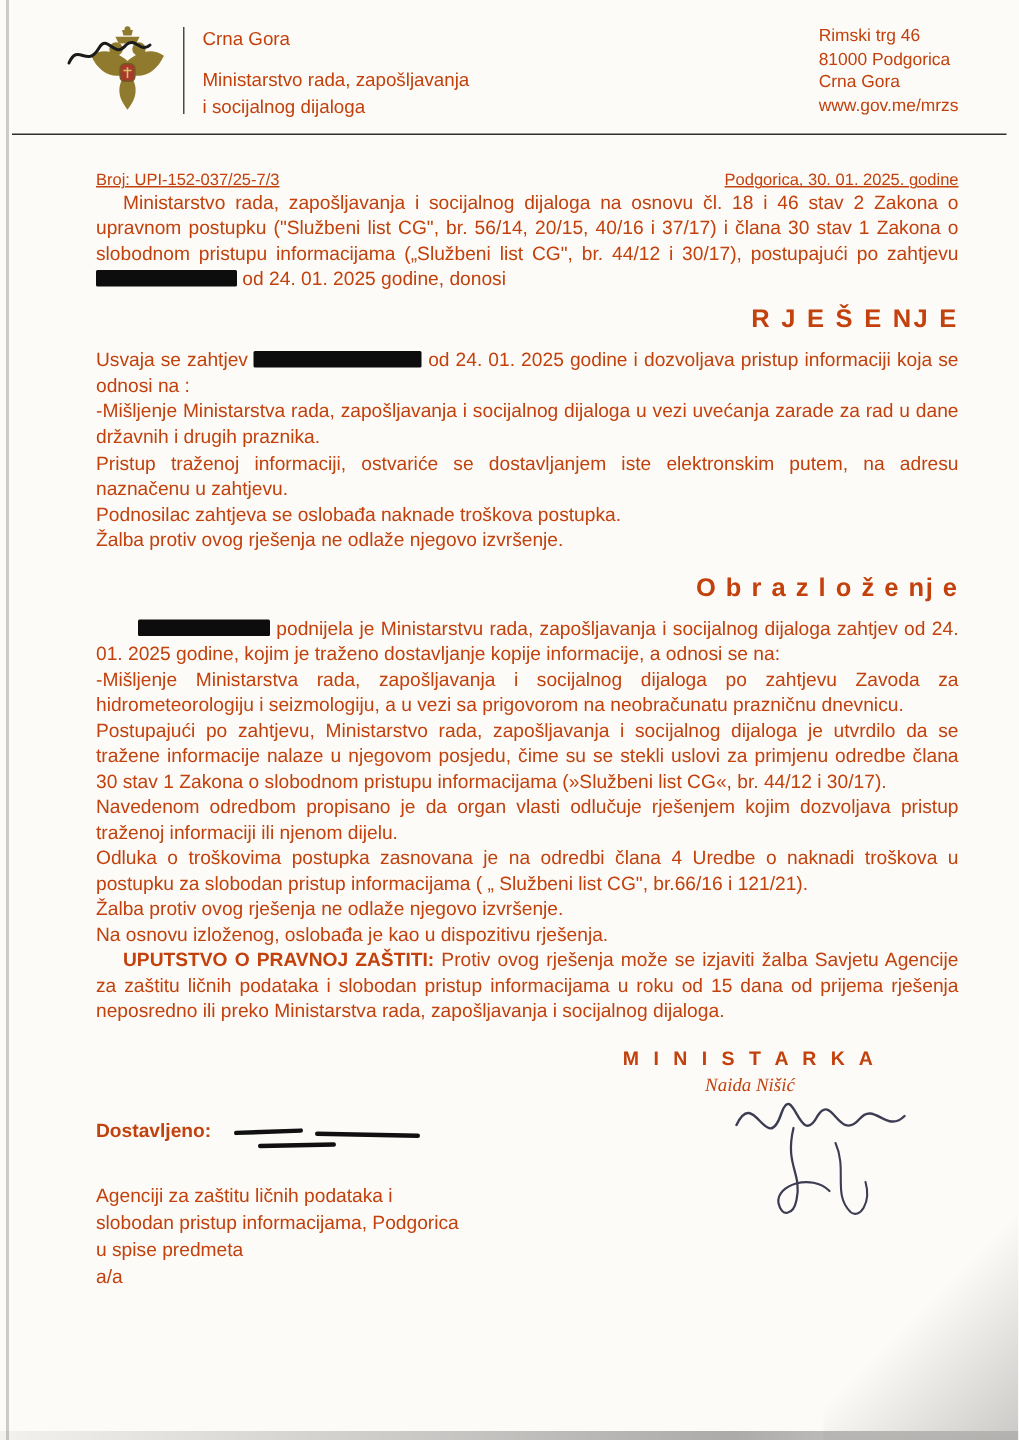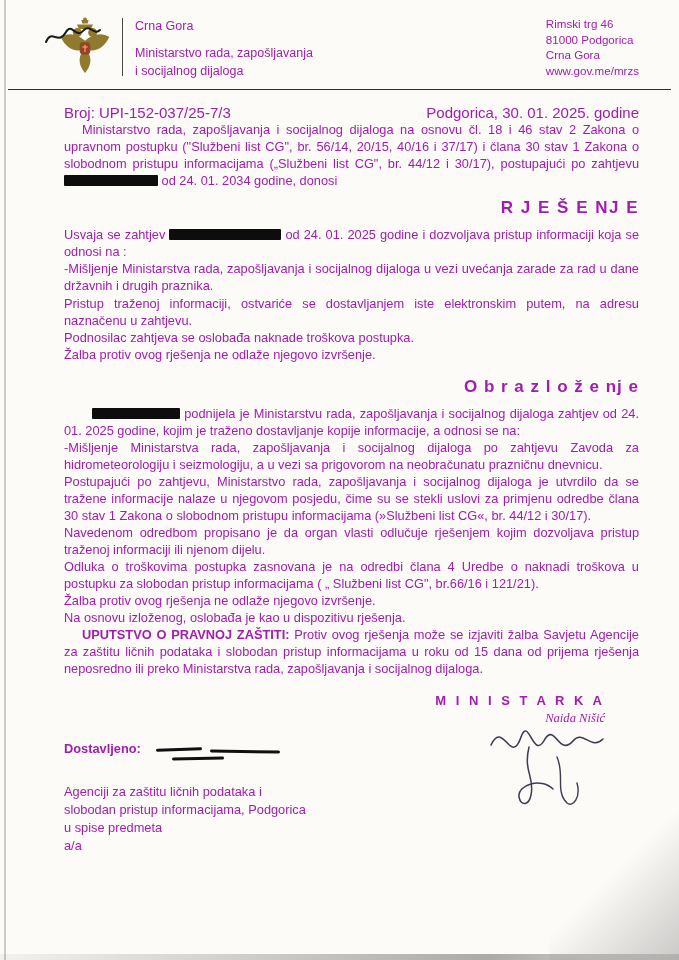--- a/index.html
+++ b/index.html
@@ -1,53 +1,53 @@
 <!DOCTYPE html>
 <html><head>
 <meta charset="utf-8">
 <style>
   html,body{margin:0;padding:0;background:#ffffff;}
   .page{
     position:relative;
     width:679px;height:960px;
     background:#fcfbf8;
     font-family:"Liberation Sans", sans-serif;
-    color:#a21caf;
+    color:#c2410c;
     box-sizing:border-box;
     padding:16px 40px 20px 64px;
     overflow:hidden;
   }
   .page::before{content:"";position:absolute;left:4px;top:0;bottom:0;width:2px;background:rgba(60,60,60,.25);}
   .page::after{content:"";position:absolute;left:0;right:0;bottom:0;height:6px;
     background:linear-gradient(to right, rgba(0,0,0,.04), rgba(0,0,0,.32) 72%, rgba(0,0,0,.12));}
   .corner-shadow{position:absolute;right:0;bottom:0;width:130px;height:150px;pointer-events:none;
     background:linear-gradient(315deg, rgba(0,0,0,.20), rgba(0,0,0,0) 55%);}
   
   .header{display:flex;align-items:flex-start;position:relative;}
   .emblem{width:54px;height:62px;margin-left:-6px;flex:0 0 auto;}
   .vline{width:1px;align-self:stretch;background:#4a4a4a;margin:2px 12px 0 10px;height:58px;}
   .org{font-size:12.5px;line-height:1.45;padding-top:1px;}
   .org .country{margin-bottom:9px;}
   .addr{margin-left:auto;text-align:left;font-size:11.6px;line-height:1.35;padding-top:0;}
   .top-scribble{position:absolute;left:-22px;top:6px;z-index:2;}
   .rule{height:0;border-top:1.6px solid #2e2e2e;margin:9px -32px 0 -56px;}
   
-  .meta{display:flex;justify-content:space-between;font-size:15px;margin-top:14px;}
+  .meta{display:flex;justify-content:space-between;font-size:11px;margin-top:24px;text-decoration:underline;}
   
   p.body{font-size:12.8px;line-height:1.33;margin:0;text-align:justify;}
   .indent1{text-indent:18px;}
   .mt6{margin-top:6px;}
   .mt14{margin-top:14px;}
   h2.ctitle{
     text-align:right;font-size:17px;font-weight:bold;letter-spacing:1.5px;
     margin:9px 0 8px 0;
   }
   .redact{display:inline-block;height:11px;background:#0d0d0d;vertical-align:-1px;border-radius:1px;}
   
-  .sig{position:relative;width:210px;margin:16px 34px 0 auto;text-align:right;height:46px;}
+  .sig{position:relative;width:210px;margin:16px 34px 0 auto;text-align:center;height:46px;}
   .sig-title{font-weight:bold;font-size:13px;letter-spacing:3px;}
   .sig-name{font-style:italic;font-size:12.6px;margin-top:3px;font-family:"Liberation Serif", serif;}
   .sig-scribble{position:absolute;left:88px;top:24px;pointer-events:none;}
   
   .delivered{margin-top:2px;font-size:12.8px;}
   .delivered-head{position:relative;height:18px;}
   .delivered-head b{font-size:12.8px;}
   .d-dash{position:absolute;background:#101010;height:3px;border-radius:2px;}
   .d1{left:92px;top:7px;width:46px;transform:rotate(-2deg);}
   .d2{left:146px;top:9px;width:70px;transform:rotate(1deg);}
@@ -93,21 +93,21 @@
   <div class="rule"></div>
 
   <div class="meta">
     <span>Broj: UPI-152-037/25-7/3</span>
     <span>Podgorica, 30. 01. 2025. godine</span>
   </div>
 
   <p class="body indent1 mt6">
     <span>Ministarstvo rada, zapošljavanja i socijalnog dijaloga na osnovu čl. 18 i 46 stav 2 Zakona o upravnom postupku ("Službeni list CG", br. 56/14, 20/15, 40/16 i 37/17) i člana 30 stav 1 Zakona o slobodnom pristupu informacijama („Službeni list CG", br. 44/12 i 30/17), postupajući po zahtjevu</span>
     <span class="redact" style="width:94px;"></span>
-    <span>od 24. 01. 2034 godine, donosi</span>
+    <span>od 24. 01. 2025 godine, donosi</span>
   </p>
 
   <h2 class="ctitle">R J E Š E NJ E</h2>
 
   <p class="body">
     <span>Usvaja se zahtjev</span>
     <span class="redact" style="width:112px;"></span>
     <span>od 24. 01. 2025 godine i dozvoljava pristup informaciji koja se odnosi na :</span>
   </p>
   <p class="body">-Mišljenje Ministarstva rada, zapošljavanja i socijalnog dijaloga u vezi uvećanja zarade za rad u dane državnih i drugih praznika.</p>

